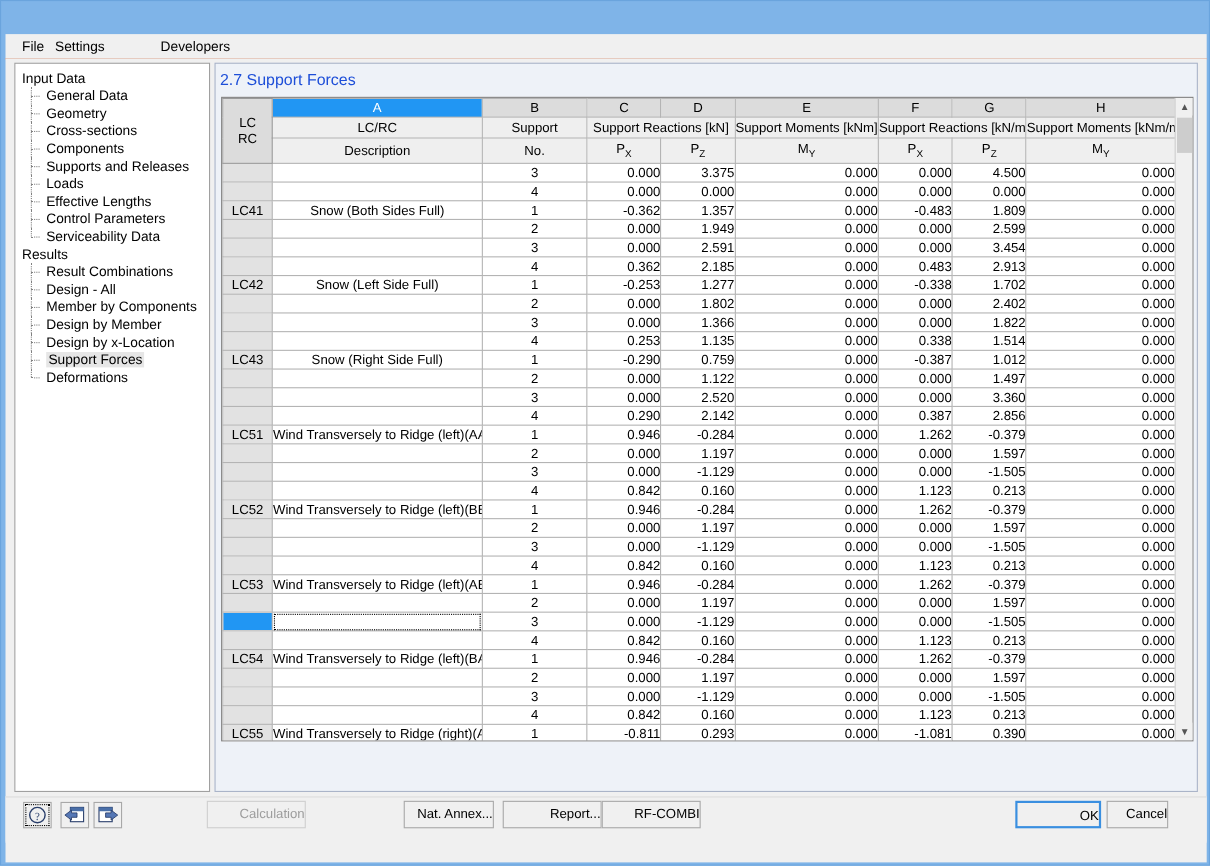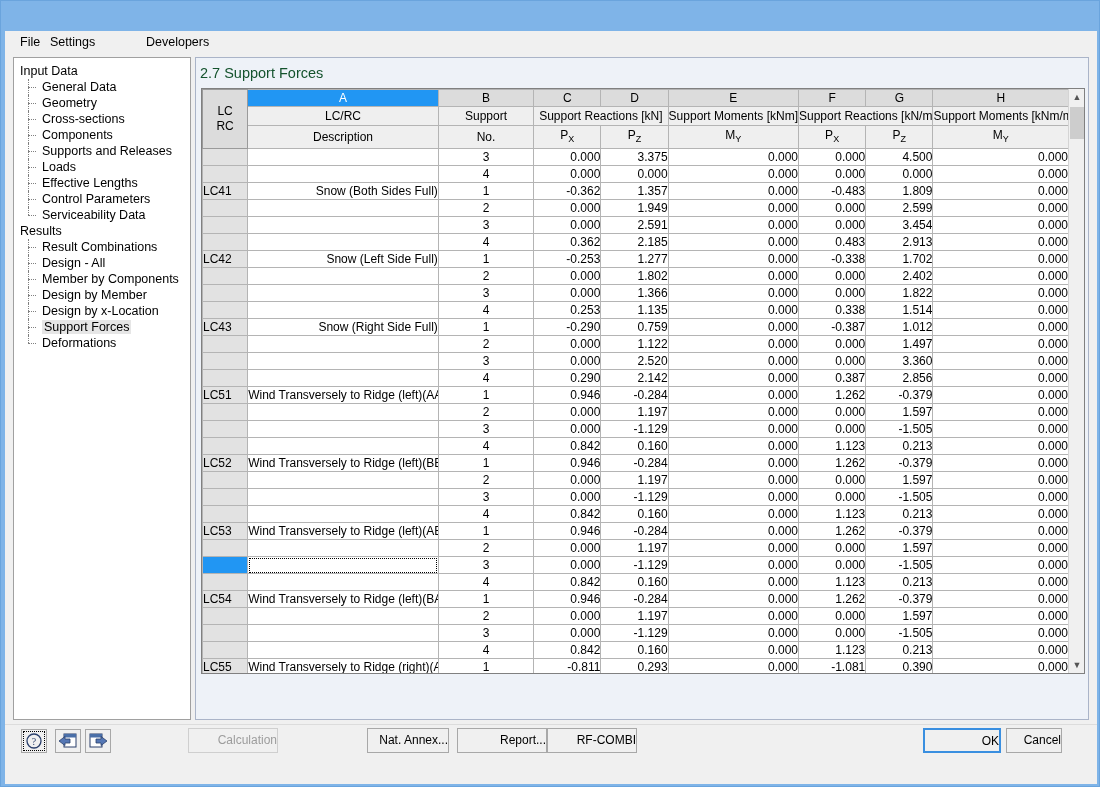--- a/index.html
+++ b/index.html
@@ -137,21 +137,21 @@
     background: #eef2f8;
     border: 1px solid #aab4c8;
     box-sizing: border-box;
   }
   #section-title {
     position: absolute;
     left: 4px; top: 4px;
     height: 22px;
     line-height: 22px;
     font-size: 14.5px;
-    color: #14532d;
+    color: #1d4ed8;
     white-space: nowrap;
   }
 
   
   #grid-wrapper {
     position: absolute;
     left: 5px; top: 30px;
     width: 884px; height: 586px;
     background: #ffffff;
     border: 1px solid #808080;
@@ -212,31 +212,31 @@
     border: 1px solid #9a9a9a !important;
     text-align: center;
     vertical-align: middle;
   }
   .lcrc-head span { display: block; line-height: 15px; }
 
   
   td.lcrc-cell {
     background: #e2e2e2;
     border: 1px solid #9a9a9a;
-    text-align: left;
+    text-align: center;
     font-size: 12px;
     cursor: pointer;
   }
   td.lcrc-cell.selected {
     background: #2196f3;
     border: 1px solid #1d7fd0;
   }
   td.desc-cell {
     background: #ffffff;
-    text-align: right;
+    text-align: center;
     padding-left: 4px;
   }
   td.desc-cell.focused {
     outline: 1px dotted #000;
     outline-offset: -2px;
   }
   td.num-center {
     background: #ffffff;
     text-align: center;
   }

